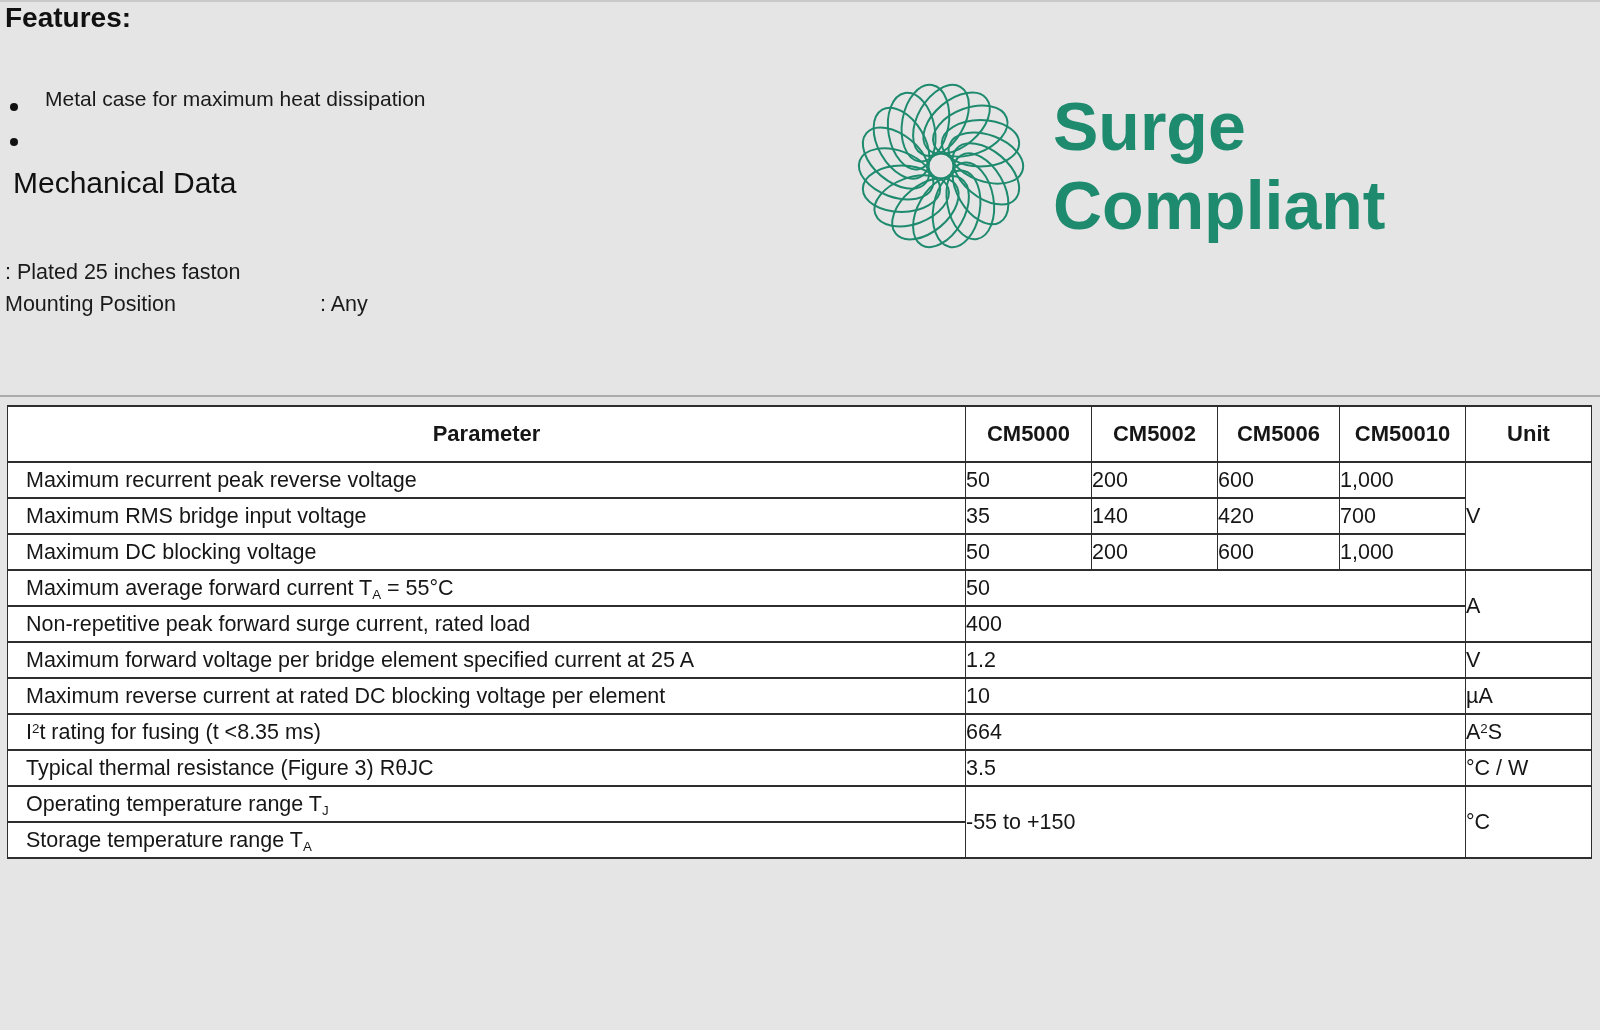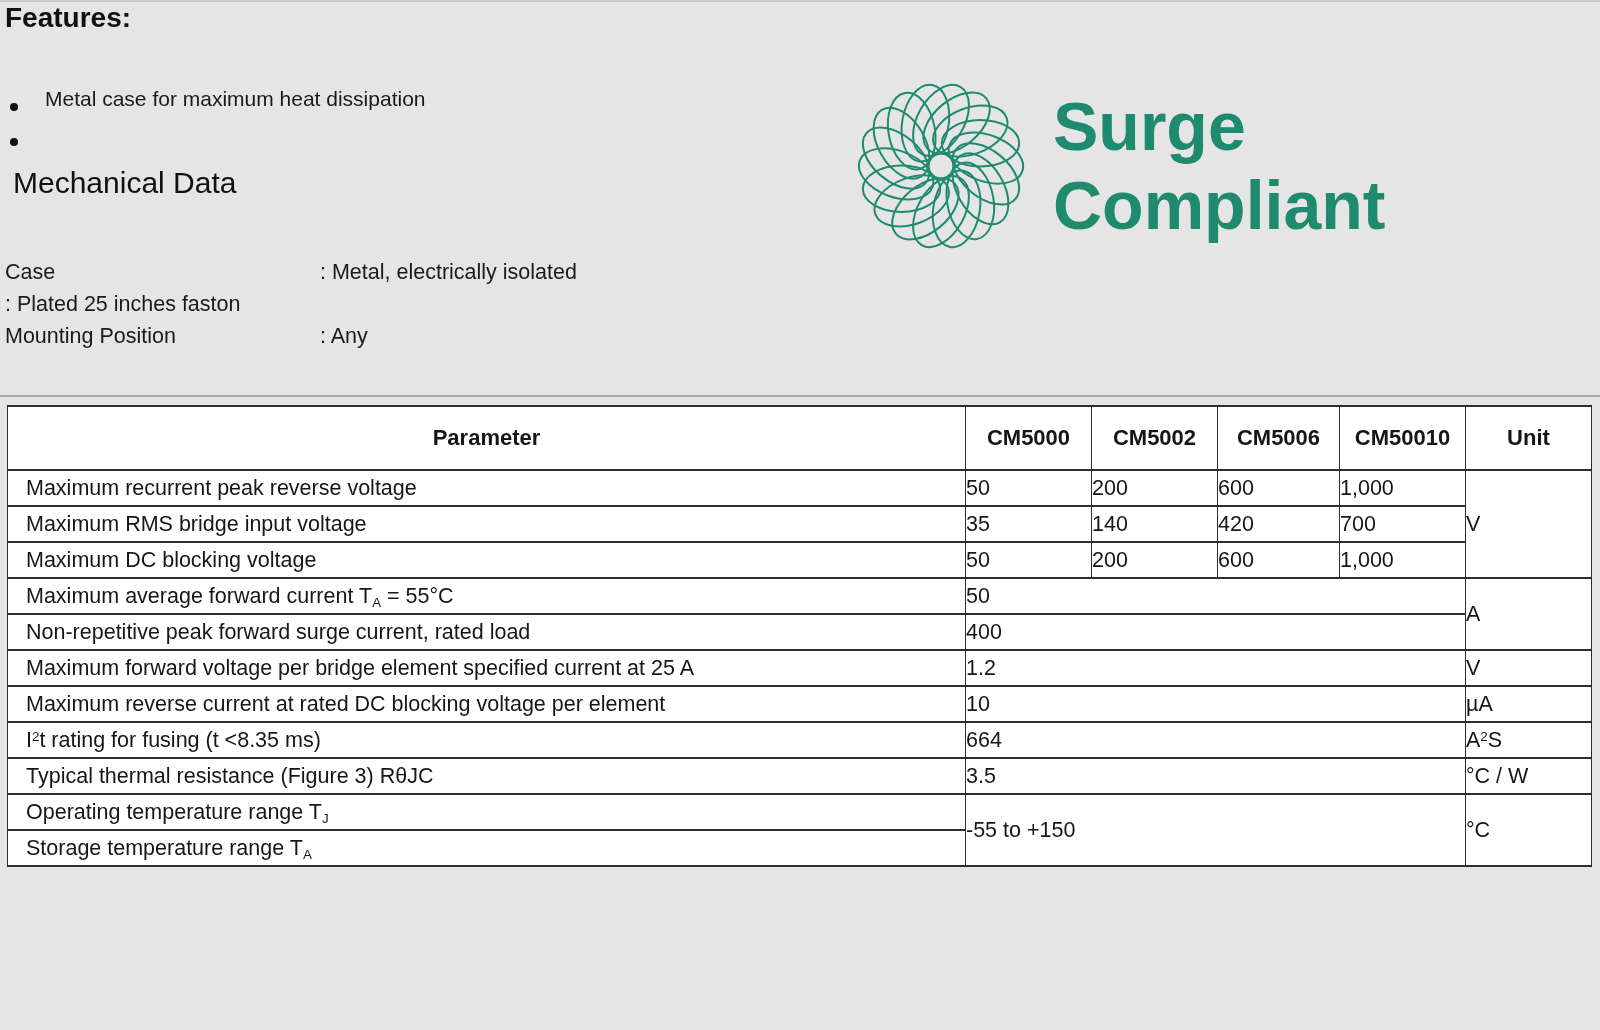--- a/index.html
+++ b/index.html
@@ -66,21 +66,21 @@
   }
   .spec-table th, .spec-table td {
     border-left: 1px solid #2e2e2e;
     border-right: 1px solid #2e2e2e;
     border-top: 2px solid #2e2e2e;
     border-bottom: 2px solid #2e2e2e;
     background: #fff;
     overflow: hidden; white-space: nowrap;
   }
   .spec-table th { font-size: 22px; font-weight: bold; text-align: center; }
-  .row-header { height: 64px; }
+  .row-header { height: 56px; }
   .row-data { height: 36px; }
   td.param { text-align: left; padding-left: 18px; }
   td.val, td.unit { text-align: left; }
   .sup { font-size: 62%; vertical-align: 0.45em; line-height: 0; }
   .sub { font-size: 62%; vertical-align: -0.30em; line-height: 0; }
 </style>
 </head>
 <body>
 
 <div class="page">
@@ -95,24 +95,20 @@
       <span>Metal case for maximum heat dissipation</span>
     </li>
     <li class="feature-item">
       <span class="bullet-dot"></span>
     </li>
   </ul>
 
   <h2 class="mech-heading">Mechanical Data</h2>
 
   <div class="mech-rows">
-    <div class="mech-row">
-      <span class="mech-label">Case</span>
-      <span class="mech-value">: Metal, electrically isolated</span>
-    </div>
     <div class="mech-row">
       <span class="mech-value">: Plated 25 inches faston</span>
     </div>
     <div class="mech-row">
       <span class="mech-label">Mounting Position</span>
       <span class="mech-value">: Any</span>
     </div>
   </div>
 
   <div class="rohs">

